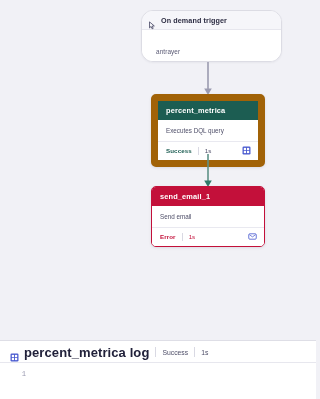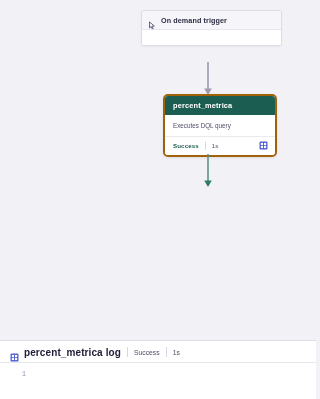--- a/index.html
+++ b/index.html
@@ -30,23 +30,23 @@
     background: #ffffff;
     border-radius: 5px;
     box-sizing: border-box;
   }
 
   
   #trigger-node {
     left: 141px;
     top: 10px;
     width: 141px;
-    height: 36px;
+    height: 52px;
     border: 1px solid #dcdce4;
-    border-radius: 3px;
+    border-radius: 12px;
     box-shadow: 0 1px 2px rgba(30,30,60,0.05);
     overflow: hidden;
   }
   .trigger-head {
     display: flex;
     align-items: center;
     gap: 4px;
     padding: 5px 8px 4px 6px;
     background: #f6f6fa;
     border-bottom: 1px solid #e7e7ee;
@@ -105,23 +105,23 @@
     height: 8px;
     background: #d9d9e3;
     margin: 0 6px;
   }
   .step-foot .dur { color: #4e4e68; }
   .step-foot .spacer { flex: 1 1 auto; }
   .foot-ico { width: 9px; height: 9px; display: block; }
 
   
   #green-node {
-    left: 163px;
+    left: 151px;
     top: 94px;
-    border: 2px solid #a16207;
+    border: 7px solid #a16207;
   }
   #green-node .step-head { background: #1c5d52; }
   #green-node .status { color: #1c5d52; }
 
   
   #red-node {
     left: 151px;
     top: 186px;
     border: 1px solid #c3103a;
   }
@@ -148,21 +148,21 @@
   #log-header {
     display: flex;
     align-items: center;
     padding: 7px 8px 6px 10px;
     border-bottom: 1px solid #e7e7ee;
     height: 22px;
     box-sizing: border-box;
   }
   .grid-ico { width: 9px; height: 9px; display: block; margin-right: 5px; }
   #log-header .title {
-    font-size: 10px;
+    font-size: 13px;
     font-weight: 700;
     color: #21213a;
     letter-spacing: .1px;
   }
   #log-header .vbar {
     width: 1px;
     height: 10px;
     background: #d9d9e3;
     margin: 0 6px;
   }
@@ -243,20 +243,36 @@
     </div>
   </div>
 
   <div class="conn" id="conn-2">
     <svg width="14" height="34" viewBox="0 0 14 34" xmlns="http://www.w3.org/2000/svg">
       <line x1="7" y1="0" x2="7" y2="27" stroke="#5e9287" stroke-width="1.6"></line>
       <path d="M7 33 L3.2 26.5 L10.8 26.5 Z" fill="#2f7a6a"></path>
     </svg>
   </div>
 
+  <div class="node step" id="red-node">
+    <div class="step-head">send_email_1</div>
+    <div class="step-body">Send email</div>
+    <div class="step-foot">
+      <span class="status">Error</span>
+      <span class="divider"></span>
+      <span class="dur">1s</span>
+      <span class="spacer"></span>
+      <span class="foot-ico">
+        <svg viewBox="0 0 12 12" width="9" height="9" xmlns="http://www.w3.org/2000/svg">
+          <rect x="1" y="2.4" width="10" height="7.2" rx="1.4" fill="none" stroke="#4a5bd0" stroke-width="1.1"></rect>
+          <path d="M1.9 3.6 L6 6.5 L10.1 3.6" fill="none" stroke="#4a5bd0" stroke-width="1"></path>
+        </svg>
+      </span>
+    </div>
+  </div>
 
 </div>
 
 <div id="log-panel">
   <div id="log-header">
     <span class="grid-ico">
       <svg viewBox="0 0 12 12" width="9" height="9" xmlns="http://www.w3.org/2000/svg">
         <rect x="0.7" y="0.7" width="10.6" height="10.6" rx="1.6" fill="#4a5bd0"></rect>
         <rect x="2.4" y="2.5" width="3" height="3" fill="#ffffff"></rect>
         <rect x="6.6" y="2.5" width="3" height="3" fill="#ffffff"></rect>

